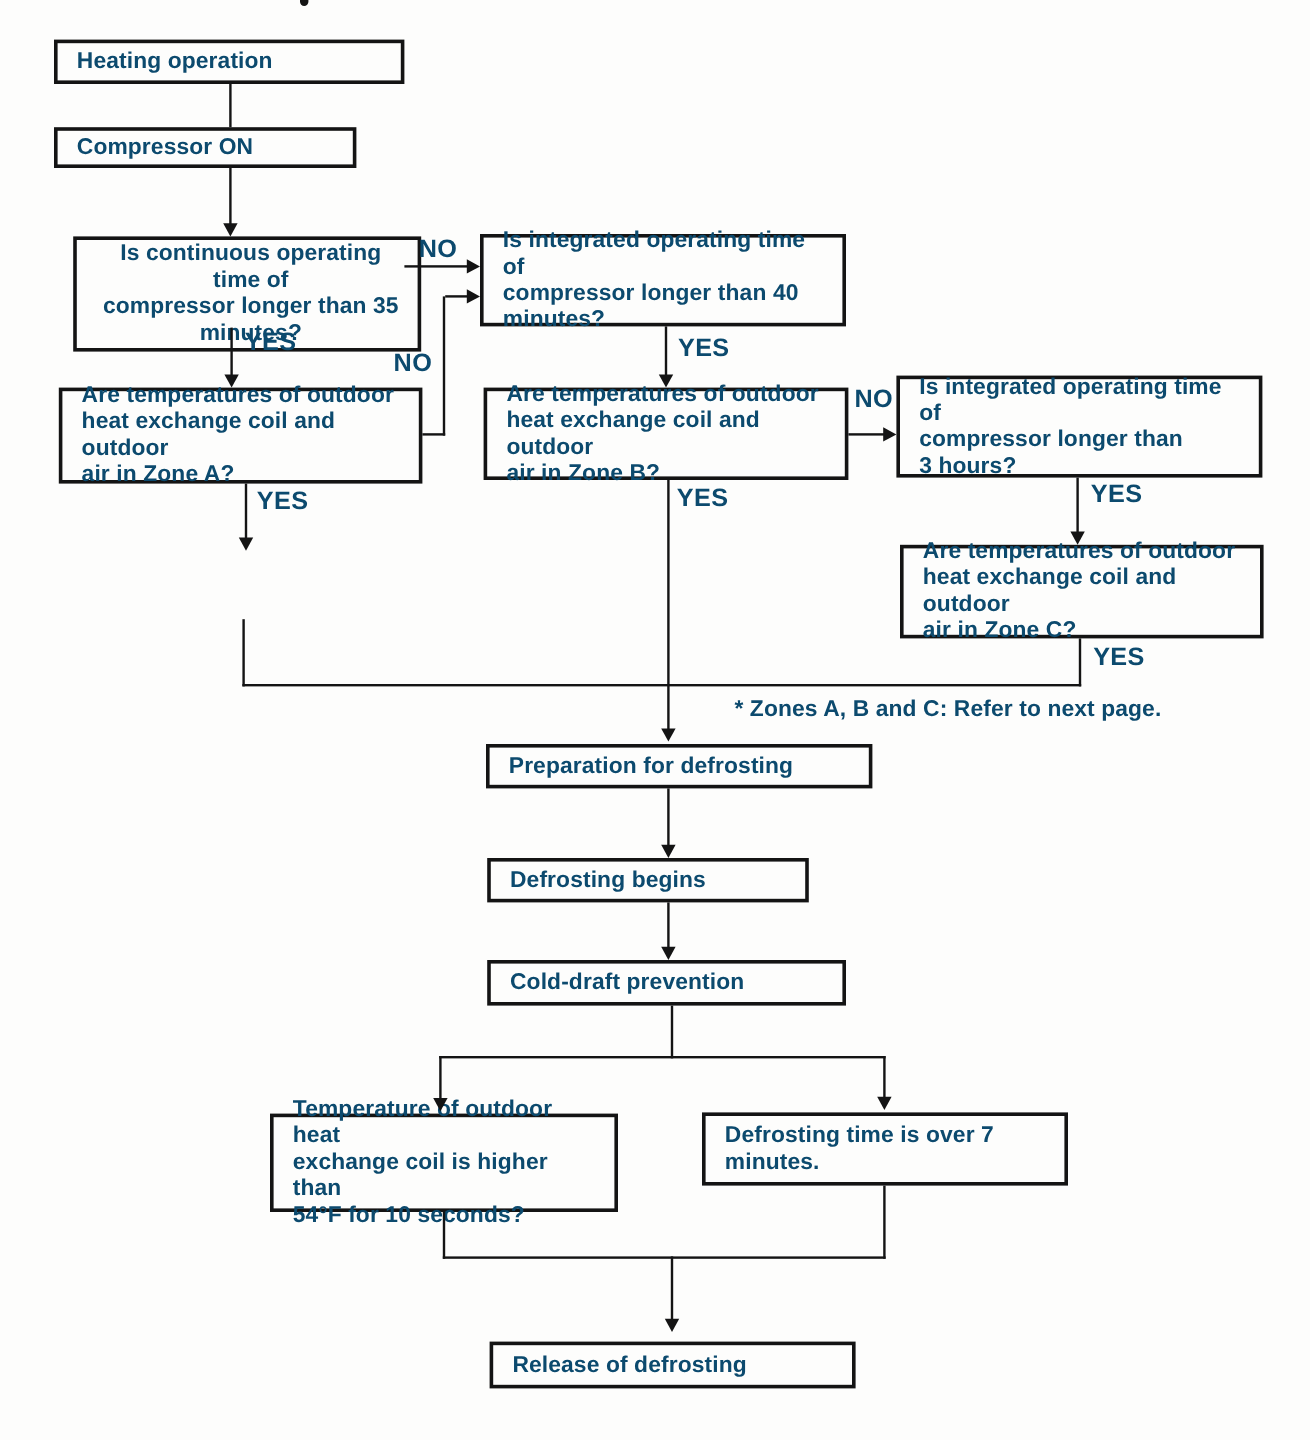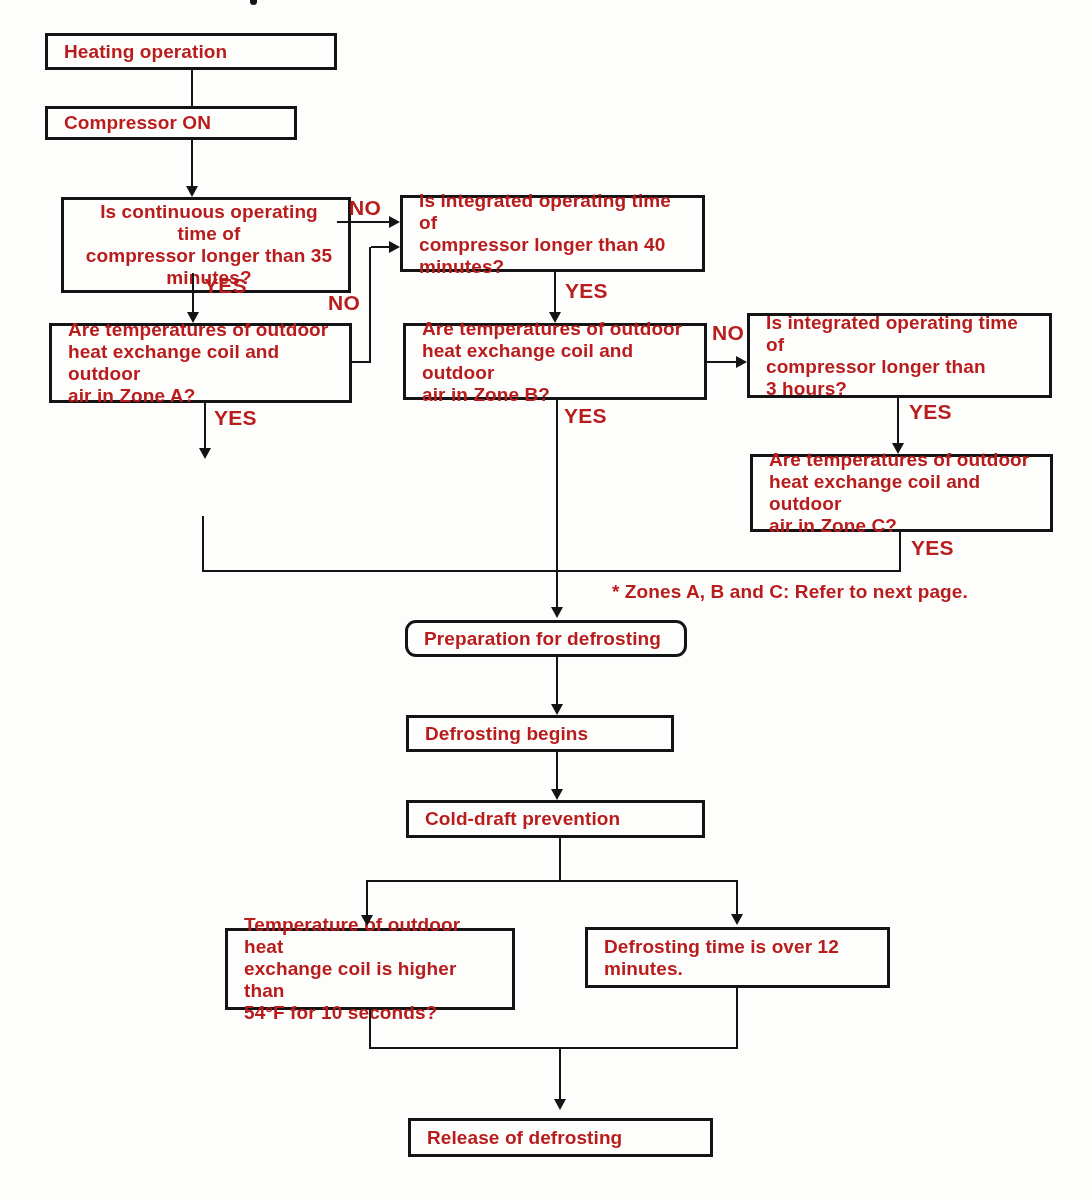--- a/index.html
+++ b/index.html
@@ -1,18 +1,18 @@
 <!DOCTYPE html>
 <html><head>
 <meta charset="utf-8">
 <style>
   html,body{margin:0;padding:0;background:#ffffff;}
   #stage{
     position:relative;width:1092px;height:1200px;background:#fdfdfc;
-    font-family:"Liberation Sans",sans-serif;color:#b91c1c;overflow:hidden;
+    font-family:"Liberation Sans",sans-serif;color:#0c4a6e;overflow:hidden;
   }
   .node{
     position:absolute;box-sizing:border-box;border:3px solid #141414;background:#fdfdfc;
     display:flex;align-items:center;padding:6px 10px 6px 16px;
     font-size:19px;line-height:22px;font-weight:700;letter-spacing:.1px;
     white-space:pre-line;
   }
   .line{position:absolute;background:#141414;}
   .arr-d{position:absolute;width:0;height:0;
     border-left:6px solid transparent;border-right:6px solid transparent;border-top:11px solid #141414;}
@@ -25,21 +25,21 @@
   
   #n-heating   {left:45px;  top:33px;  width:292px; height:37px;}
   #n-compon    {left:45px;  top:106px; width:252px; height:34px;}
   #n-q35       {left:61px;  top:197px; width:290px; height:96px;text-align:center;}
   #n-q40       {left:400px; top:195px; width:305px; height:77px;}
   #n-zonea     {left:49px;  top:323px; width:303px; height:80px;}
   #n-zoneb     {left:403px; top:323px; width:304px; height:77px;}
   #n-q3h       {left:747px; top:313px; width:305px; height:85px;}
   #n-comp3min  {left:51px;  top:459px; width:304px; height:57px;}
   #n-zonec     {left:750px; top:454px; width:303px; height:78px;}
-  #n-prep      {left:405px; top:620px; width:282px; height:37px;border-radius:11px;}
+  #n-prep      {left:405px; top:620px; width:322px; height:37px;}
   #n-begins    {left:406px; top:715px; width:268px; height:37px;}
   #n-cold      {left:406px; top:800px; width:299px; height:38px;}
   #n-temp54    {left:225px; top:928px; width:290px; height:82px;}
   #n-def12     {left:585px; top:927px; width:305px; height:61px;}
   #n-release   {left:408px; top:1118px;width:305px; height:39px;}
 </style>
 </head>
 <body>
 
 <div id="stage">
@@ -65,21 +65,21 @@
 3 hours?</div>
   <div class="node" id="n-zonec">Are temperatures of outdoor
 heat exchange coil and outdoor
 air in Zone C?</div>
   <div class="node" id="n-prep">Preparation for defrosting</div>
   <div class="node" id="n-begins">Defrosting begins</div>
   <div class="node" id="n-cold">Cold-draft prevention</div>
   <div class="node" id="n-temp54">Temperature of outdoor heat
 exchange coil is higher than
 54°F for 10 seconds?</div>
-  <div class="node" id="n-def12">Defrosting time is over 12
+  <div class="node" id="n-def12">Defrosting time is over 7
 minutes.</div>
   <div class="node" id="n-release">Release of defrosting</div>
 
   <div class="line" style="left:191px;top:70px;width:2px;height:36px"></div>
   <div class="line" style="left:191px;top:140px;width:2px;height:48px"></div>
   <div class="arr-d" style="left:186px;top:186px"></div>
 
   <div class="line" style="left:337px;top:221px;width:53px;height:2px"></div>
   <div class="arr-r" style="left:389px;top:216px"></div>
 

